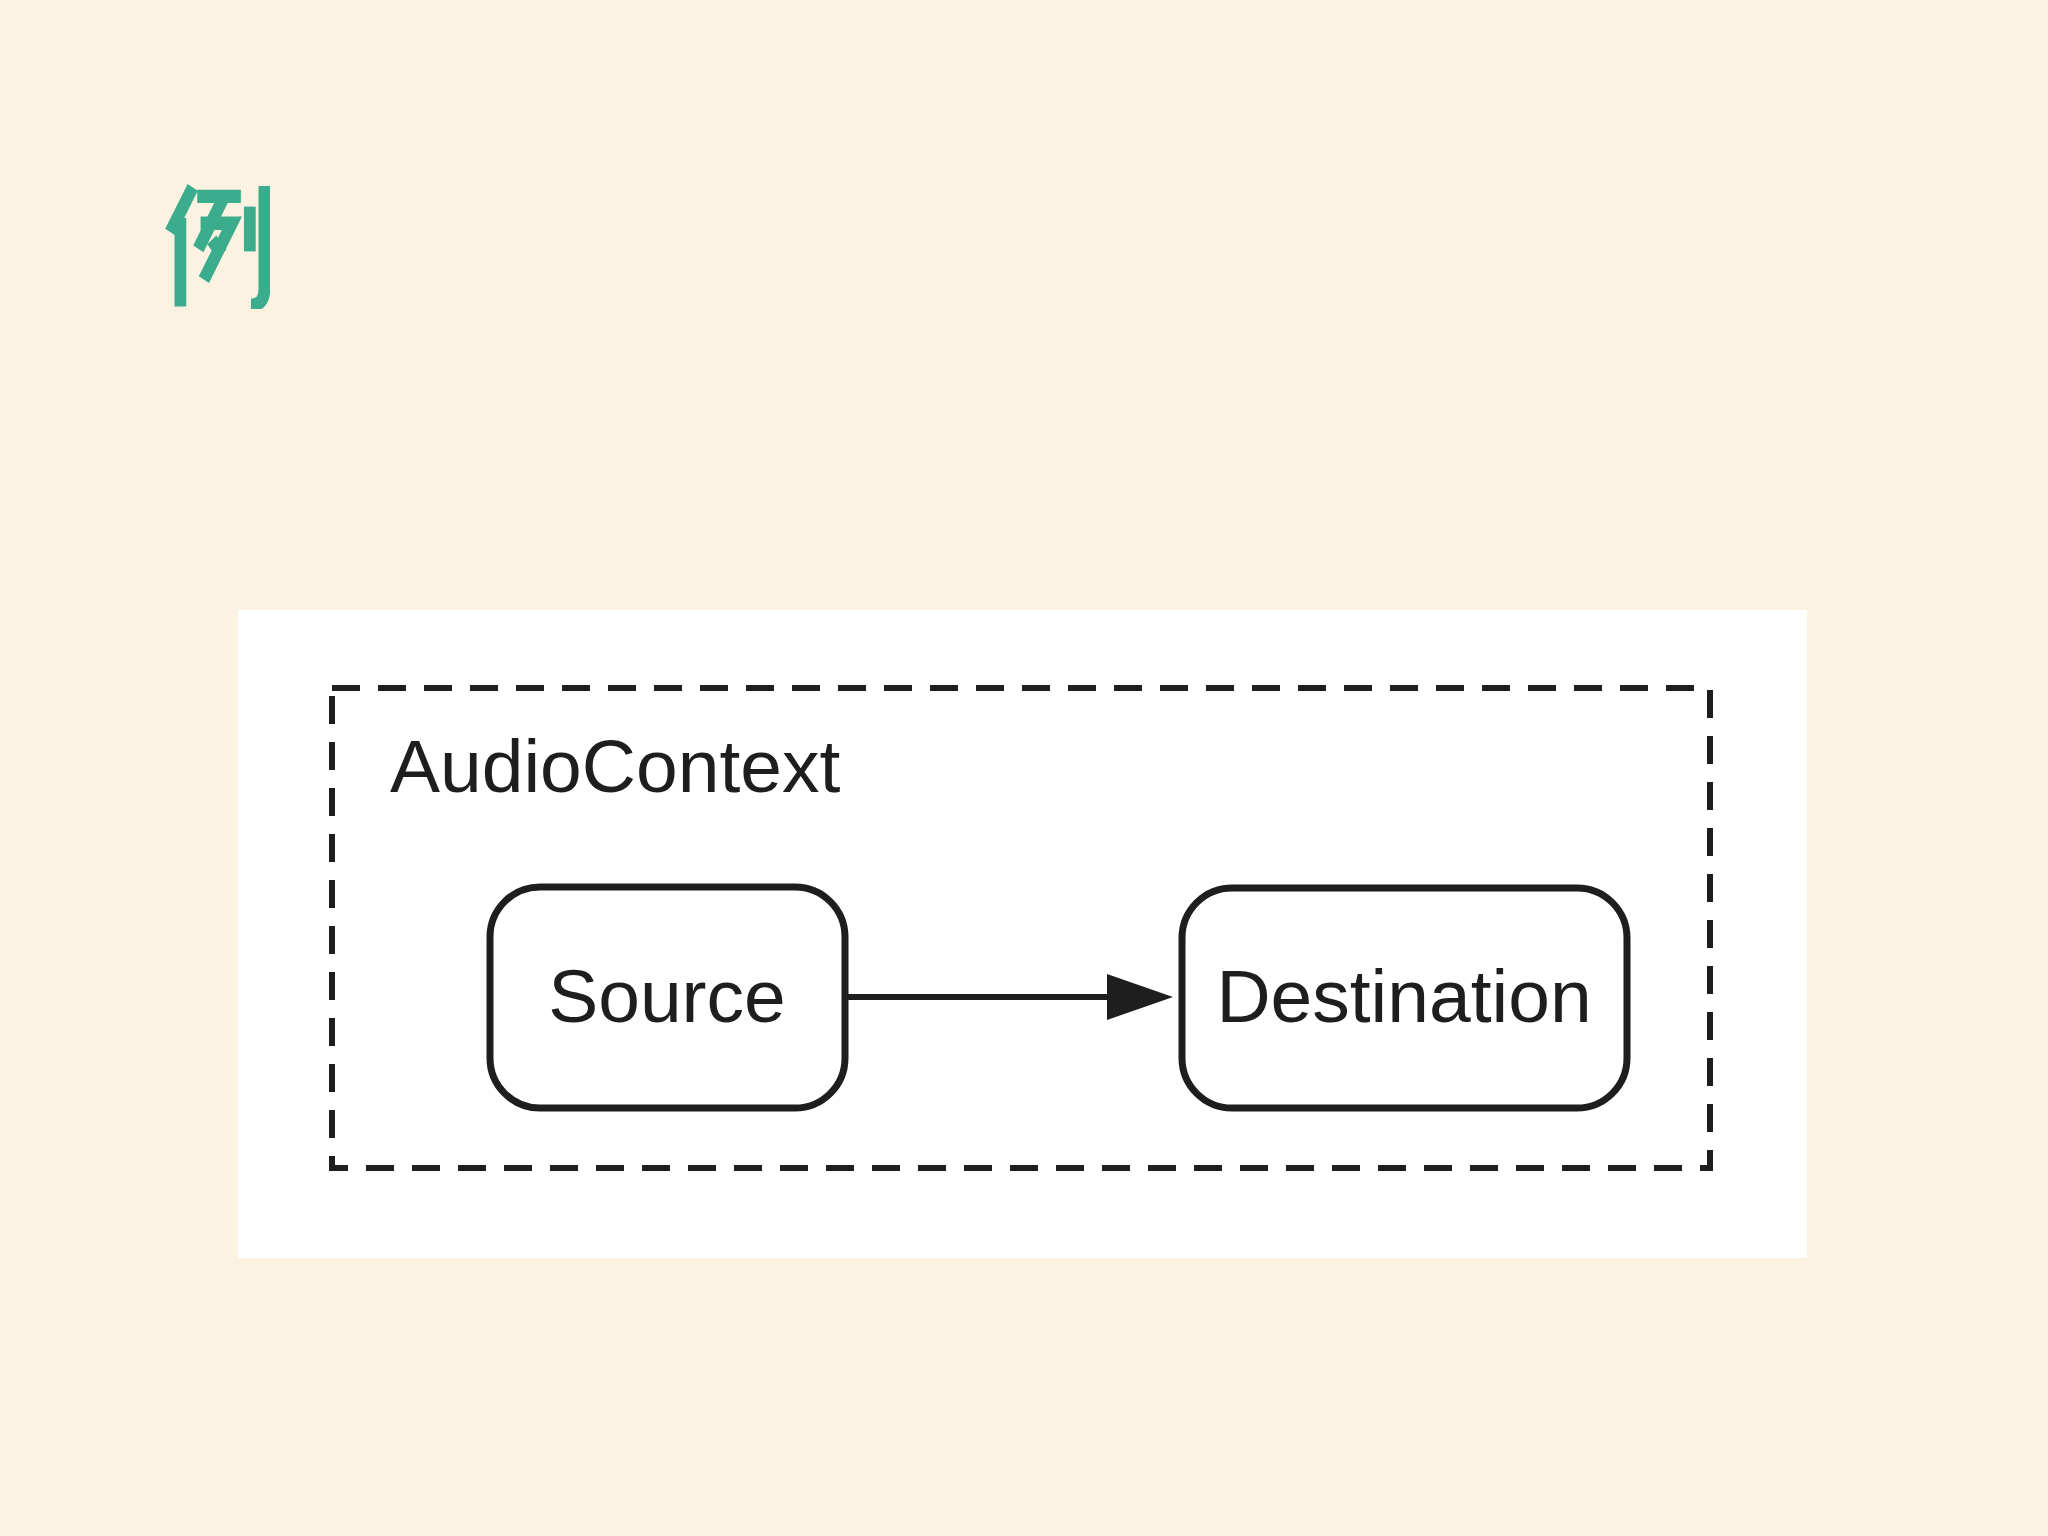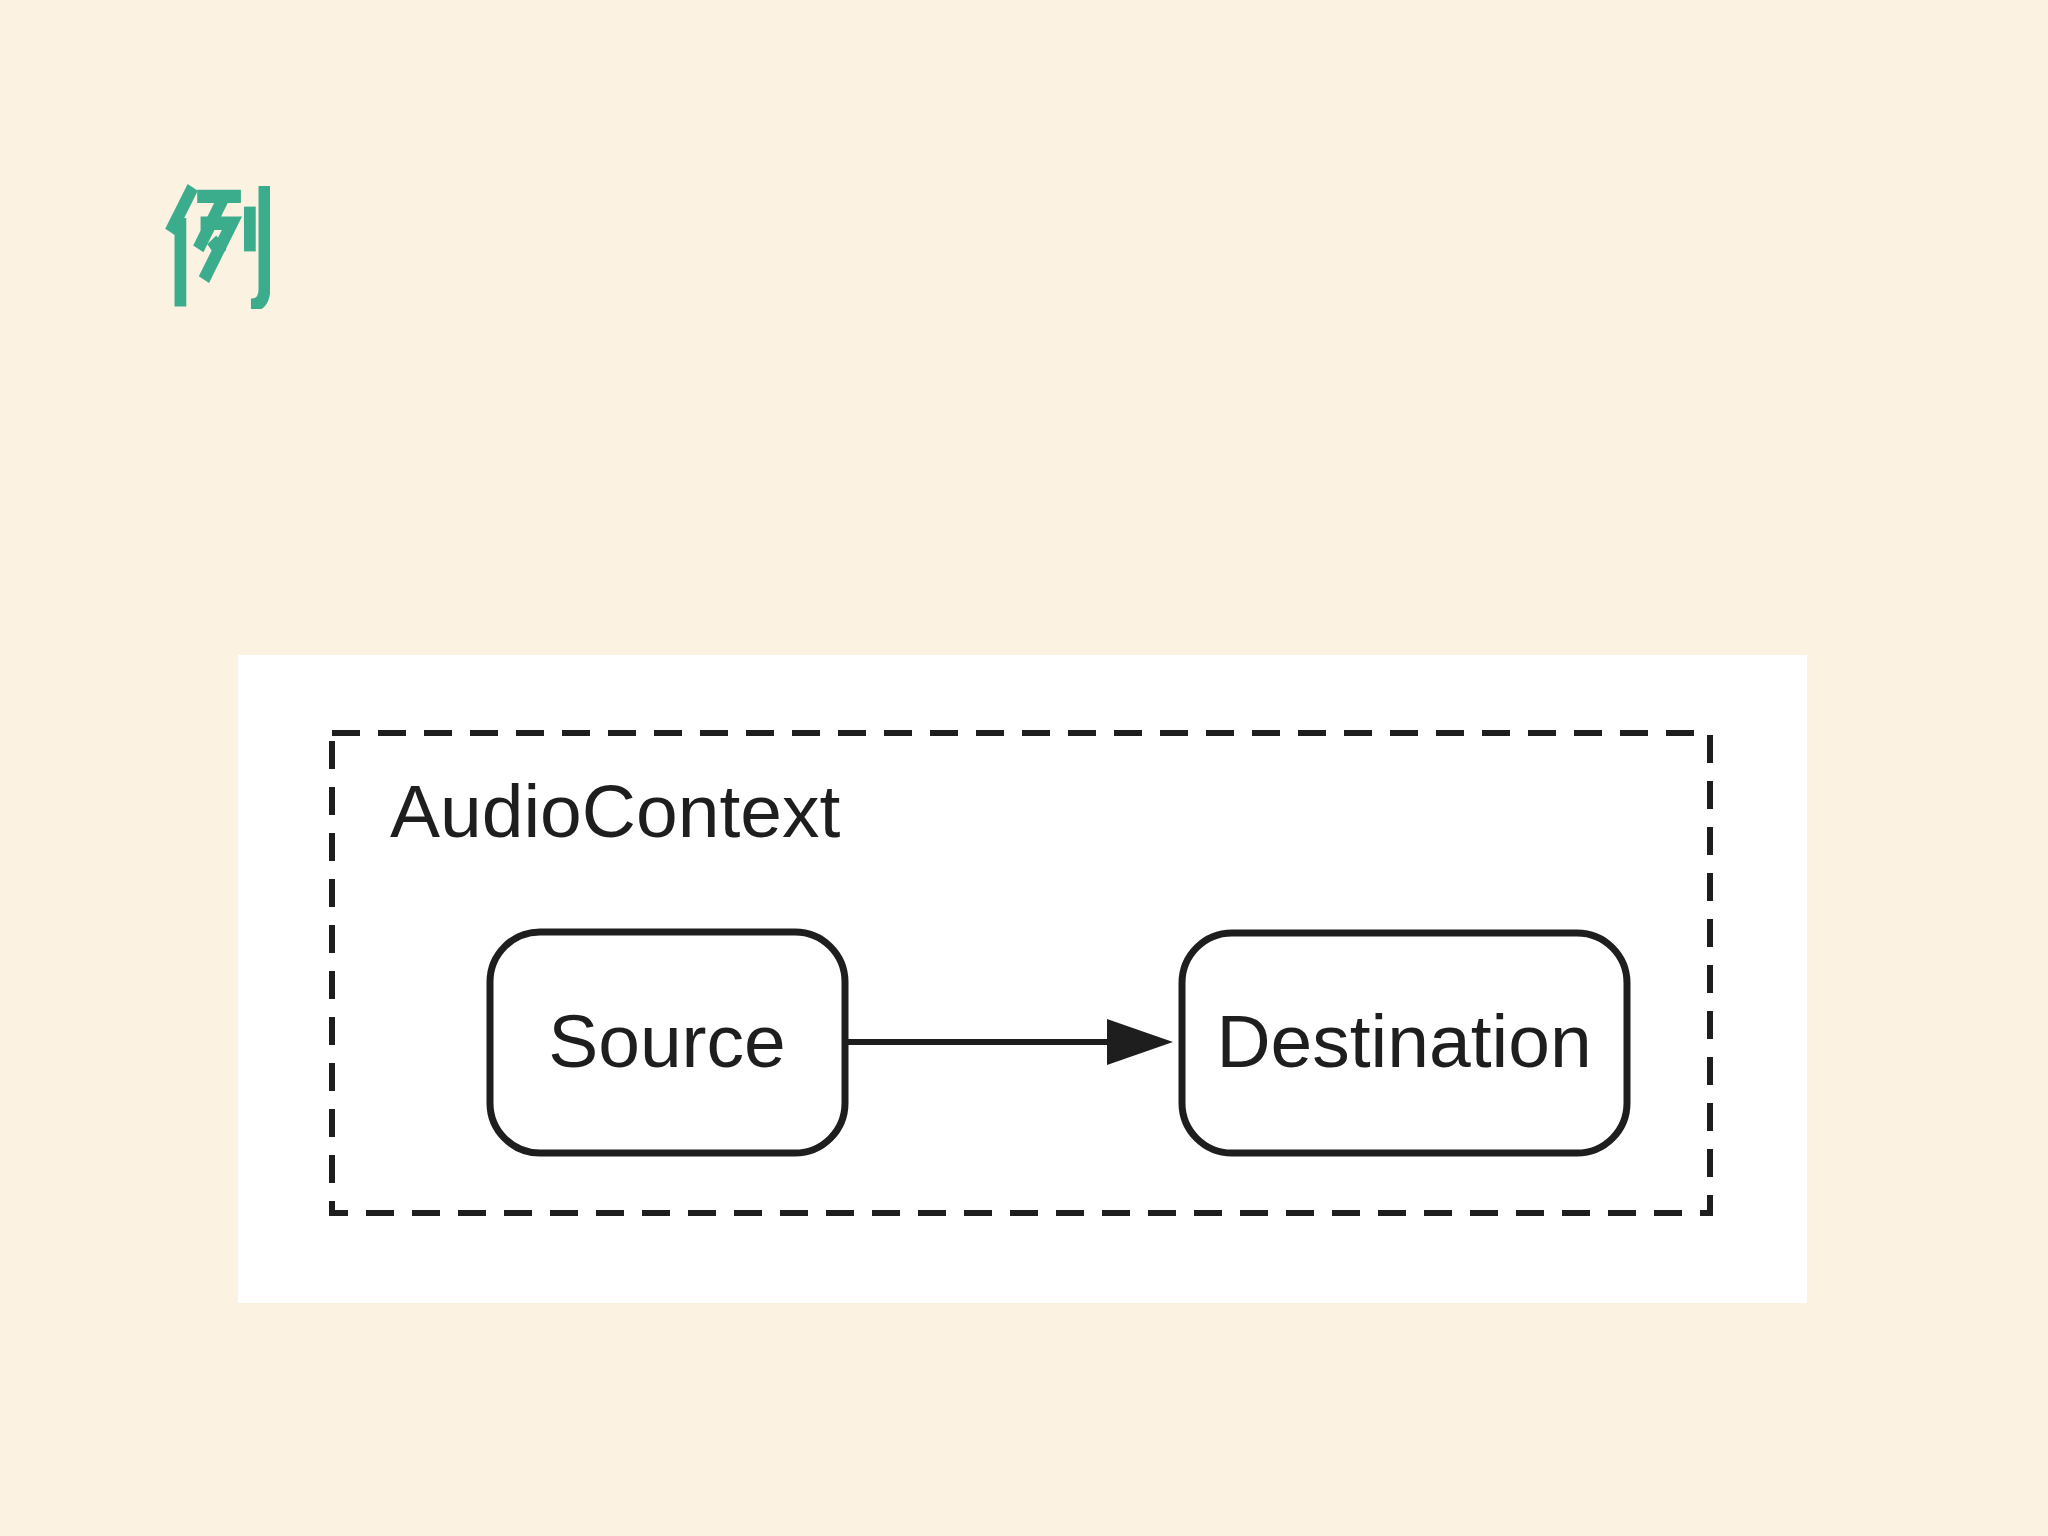--- a/index.html
+++ b/index.html
@@ -42,21 +42,20 @@
     pointer-events: none;
   }
   
   .diagram-panel {
     position: absolute;
     left: 238px;
     top: 610px;
     width: 1569px;
     height: 648px;
     background: #FFFFFF;
-    margin-top: 45px;
   }
   .diagram-panel svg.diagram {
     display: block;
     width: 1569px;
     height: 648px;
   }
   svg.diagram text {
     fill: #1E1E1E;
     font-family: "Liberation Sans", sans-serif;
     font-size: 75px;

